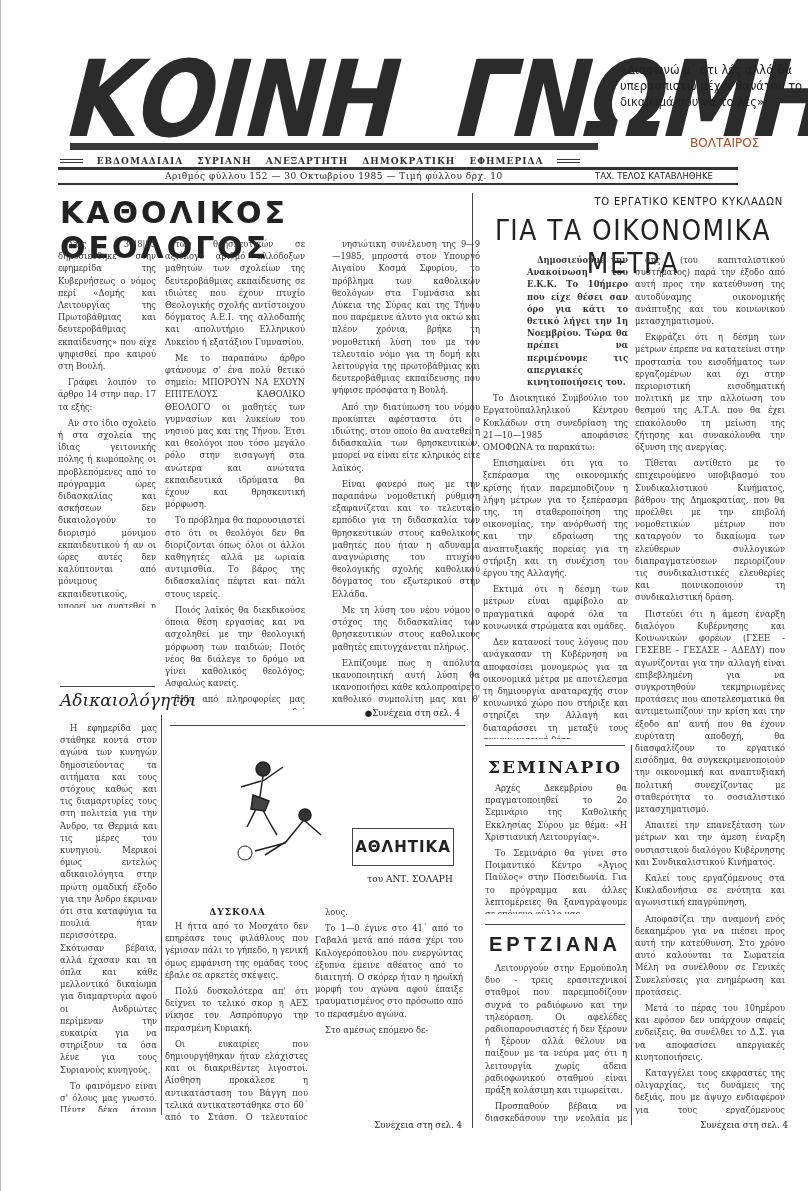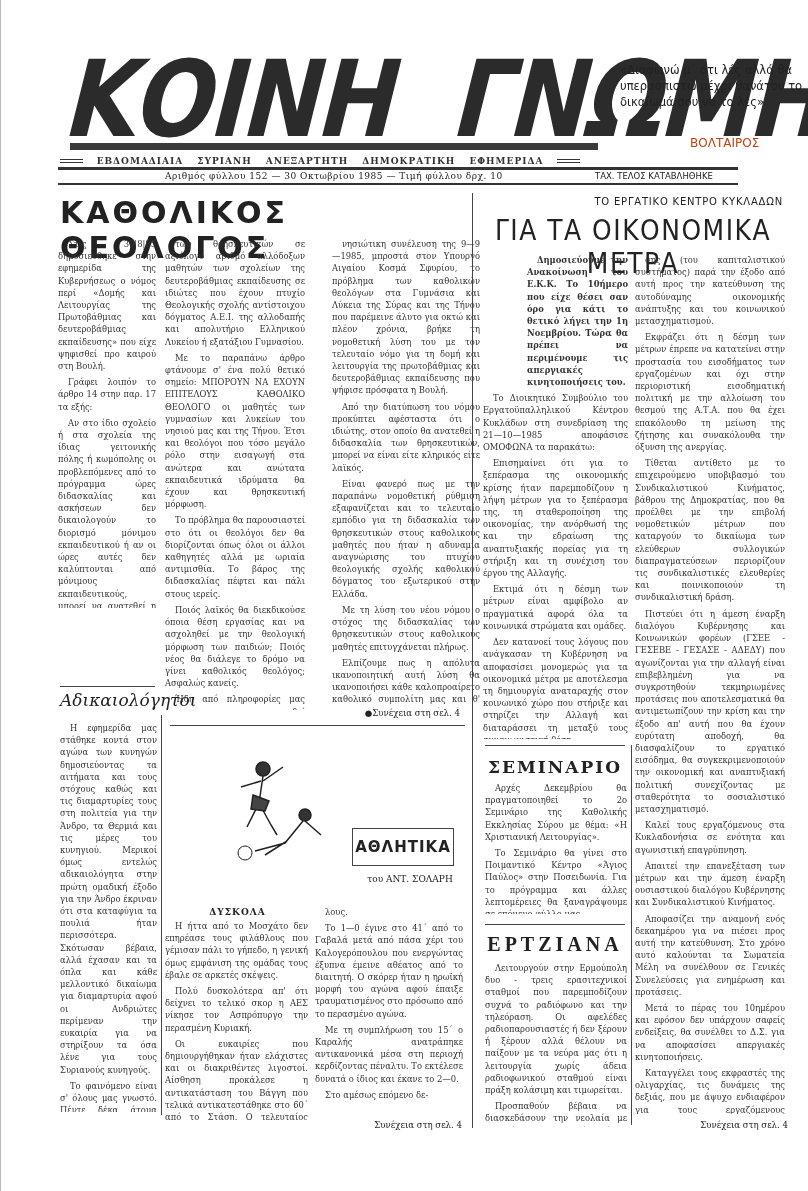--- a/index.html
+++ b/index.html
@@ -120,21 +120,20 @@
 
   <div class="abs sec-h" style="left:165px;top:907px;width:145px;font-size:9px;letter-spacing:1px;">ΔΥΣΚΟΛΑ</div>
   <div class="abs col" style="left:165px;top:920px;width:143px;height:200px;">
     <p>Η ήττα από το Μοσχάτο δεν επηρέασε τους φιλάθλους που γέμισαν πάλι το γήπεδο, η γενική όμως εμφάνιση της ομάδας τους έβαλε σε αρκετές σκέψεις.</p>
     <p>Πολύ δυσκολότερα απ' ότι δείχνει το τελικό σκορ η ΑΕΣ νίκησε τον Ασπρόπυργο την περασμένη Κυριακή.</p>
     <p>Οι ευκαιρίες που δημιουργήθηκαν ήταν ελάχιστες και οι διακριθέντες λιγοστοί. Αίσθηση προκάλεσε η αντικατάσταση του Βάγγη που τελικά αντικατεστάθηκε στο 60΄ από το Στάση. Ο τελευταίος φρεσκάρισε την ομάδα φέρνοντας αναστάτωση στους αντιπά-</p>
   </div>
   <div class="abs col" style="left:315px;top:906px;width:148px;height:200px;">
     <p>λους.</p>
     <p>Το 1—0 έγινε στο 41΄ από το Γαβαλά μετά από πάσα χέρι του Καλογερόπουλου που ενεργώντας έξυπνα έμεινε αθέατος από το διαιτητή. Ο σκόρερ ήταν η ηρωϊκή μορφή του αγώνα αφού έπαιξε τραυματισμένος στο πρόσωπο από το περασμένο αγώνα.</p>
-    <p>Με τη συμπλήρωση του 15΄ ο Καραλής ανατράπηκε αντικανονικά μέσα στη περιοχή κερδίζοντας πέναλτυ. Το εκτέλεσε δυνατά ο ίδιος και έκανε το 2—0.</p>
     <p>Στο αμέσως επόμενο δε-</p>
   </div>
   <div class="abs cont" style="left:330px;top:1120px;width:132px;">Συνέχεια στη σελ. 4</div>
 </section>
 
 <div class="abs vline" style="left:472px;top:193px;height:935px;"></div>
 
 <section>
   <div class="abs ek-over">ΤΟ ΕΡΓΑΤΙΚΟ ΚΕΝΤΡΟ ΚΥΚΛΑΔΩΝ</div>
   <div class="abs ek-title">ΓΙΑ ΤΑ ΟΙΚΟΝΟΜΙΚΑ ΜΕΤΡΑ</div>
@@ -149,39 +148,39 @@
 
   </div>
 
   <div class="abs vline" style="left:631px;top:745px;height:380px;"></div>
 
   <div class="abs col" style="left:635px;top:254px;width:150px;height:860px;">
     <p>σης (του καπιταλιστικού συστήματος) παρά την έξοδο από αυτή προς την κατεύθυνση της αυτοδύναμης οικονομικής ανάπτυξης και του κοινωνικού μετασχηματισμού.</p>
     <p>Εκφράζει ότι η δέσμη των μέτρων έπρεπε να κατατείνει στην προστασία του εισοδήματος των εργαζομένων και όχι στην περιοριστική εισοδηματική πολιτική με την αλλοίωση του θεσμού της Α.Τ.Α. που θα έχει επακόλουθο τη μείωση της ζήτησης και συνακόλουθα την όξυνση της ανεργίας.</p>
     <p>Τίθεται αντίθετο με το επιχειρούμενο υποβιβασμό του Συνδικαλιστικού Κινήματος, βάθρου της Δημοκρατίας, που θα προέλθει με την επιβολή νομοθετικών μέτρων που καταργούν το δικαίωμα των ελεύθερων συλλογικών διαπραγματεύσεων περιορίζουν τις συνδικαλιστικές ελευθερίες και ποινικοποιούν τη συνδικαλιστική δράση.</p>
     <p>Πιστεύει ότι η άμεση έναρξη διαλόγου Κυβέρνησης και Κοινωνικών φορέων (ΓΣΕΕ - ΓΕΣΕΒΕ - ΓΕΣΑΣΕ - ΑΔΕΔΥ) που αγωνίζονται για την αλλαγή είναι επιβεβλημένη για να συγκροτηθούν τεκμηριωμένες προτάσεις που αποτελεσματικά θα αντιμετωπίζουν την κρίση και την έξοδο απ' αυτή που θα έχουν ευρύτατη αποδοχή, θα διασφαλίζουν το εργατικό εισόδημα, θα συγκεκριμενοποιούν την οικονομική και αναπτυξιακή πολιτική συνεχίζοντας με σταθερότητα το σοσιαλιστικό μετασχηματισμό.</p>
+    <p>Απαιτεί την επανεξέταση των μέτρων και την άμεση έναρξη ουσιαστικού διαλόγου Κυβέρνησης και Συνδικαλιστικού Κινήματος.</p>
     <p>Καλεί τους εργαζόμενους στα Κυκλαδονήσια σε ενότητα και αγωνιστική επαγρύπνηση.</p>
-    <p>Απαιτεί την επανεξέταση των μέτρων και την άμεση έναρξη ουσιαστικού διαλόγου Κυβέρνησης και Συνδικαλιστικού Κινήματος.</p>
     <p>Αποφασίζει την αναμονή ενός δεκαημέρου για να πιέσει προς αυτή την κατεύθυνση. Στο χρόνο αυτό καλούνται τα Σωματεία Μέλη να συνέλθουν σε Γενικές Συνελεύσεις για ενημέρωση και προτάσεις.</p>
     <p>Μετά το πέρας του 10ημέρου και εφόσον δεν υπάρχουν σαφείς ενδείξεις, θα συνέλθει το Δ.Σ. για να αποφασίσει απεργιακές κινητοποιήσεις.</p>
     <p>Καταγγέλει τους εκφραστές της ολιγαρχίας, τις δυνάμεις της δεξιάς, που με άψυχο ενδιαφέρον για τους εργαζόμενους εμφανίζονται σήμερα δήθεν προστάτες τους, ενώ είναι οι υπεύθυνοι για τη σημερινή κρίση.</p>
 
   </div>
   <div class="abs cont" style="left:650px;top:1120px;width:138px;">Συνέχεια στη σελ. 4</div>
 </section>
 
 <section>
   <div class="abs hr" style="left:485px;top:745px;width:140px;"></div>
   <div class="abs sec-h" style="left:485px;top:757px;width:140px;font-size:17px;">ΣΕΜΙΝΑΡΙΟ</div>
   <div class="abs col" style="left:485px;top:782px;width:142px;height:132px;">
     <p>Αρχές Δεκεμβρίου θα πραγματοποιηθεί το 2ο Σεμινάριο της Καθολικής Εκκλησίας Σύρου με θέμα: «Η Χριστιανική Λειτουργίας».</p>
     <p>Το Σεμινάριο θα γίνει στο Ποιμαντικό Κέντρο «Άγιος Παύλος» στην Ποσειδωνία. Για το πρόγραμμα και άλλες λεπτομέρειες θα ξαναγράψουμε σε επόμενο φύλλο μας.</p>
   </div>
 </section>
 
 <section>
   <div class="abs hr" style="left:485px;top:924px;width:140px;"></div>
-  <div class="abs" style="left:485px;top:933px;width:140px;text-align:center;font-family:Liberation Serif, serif;font-weight:bold;font-size:20px;letter-spacing:4px;">ΕΡΤΖΙΑΝΑ</div>
+  <div class="abs" style="left:485px;top:933px;width:140px;text-align:center;font-family:Liberation Sans, sans-serif;font-weight:bold;font-size:20px;letter-spacing:4px;">ΕΡΤΖΙΑΝΑ</div>
   <div class="abs col" style="left:485px;top:962px;width:142px;height:165px;">
     <p>Λειτουργούν στην Ερμούπολη δυο - τρεις ερασιτεχνικοί σταθμοί που παρεμποδίζουν συχνά το ραδιόφωνο και την τηλεόραση. Οι αφελέδες ραδιοπαρουσιαστές ή δεν ξέρουν ή ξέρουν αλλά θέλουν να παίξουν με τα νεύρα μας ότι η λειτουργία χωρίς άδεια ραδιοφωνικού σταθμού είναι πράξη κολάσιμη και τιμωρείται.</p>
     <p>Προσπαθούν βέβαια να διασκεδάσουν την νεολαία με αφιερώσεις και τραγούδια όμως πως να το κάνουμε δημιουργούν προβλήματα.</p>
   </div>
 </section>
 
 </body></html>

